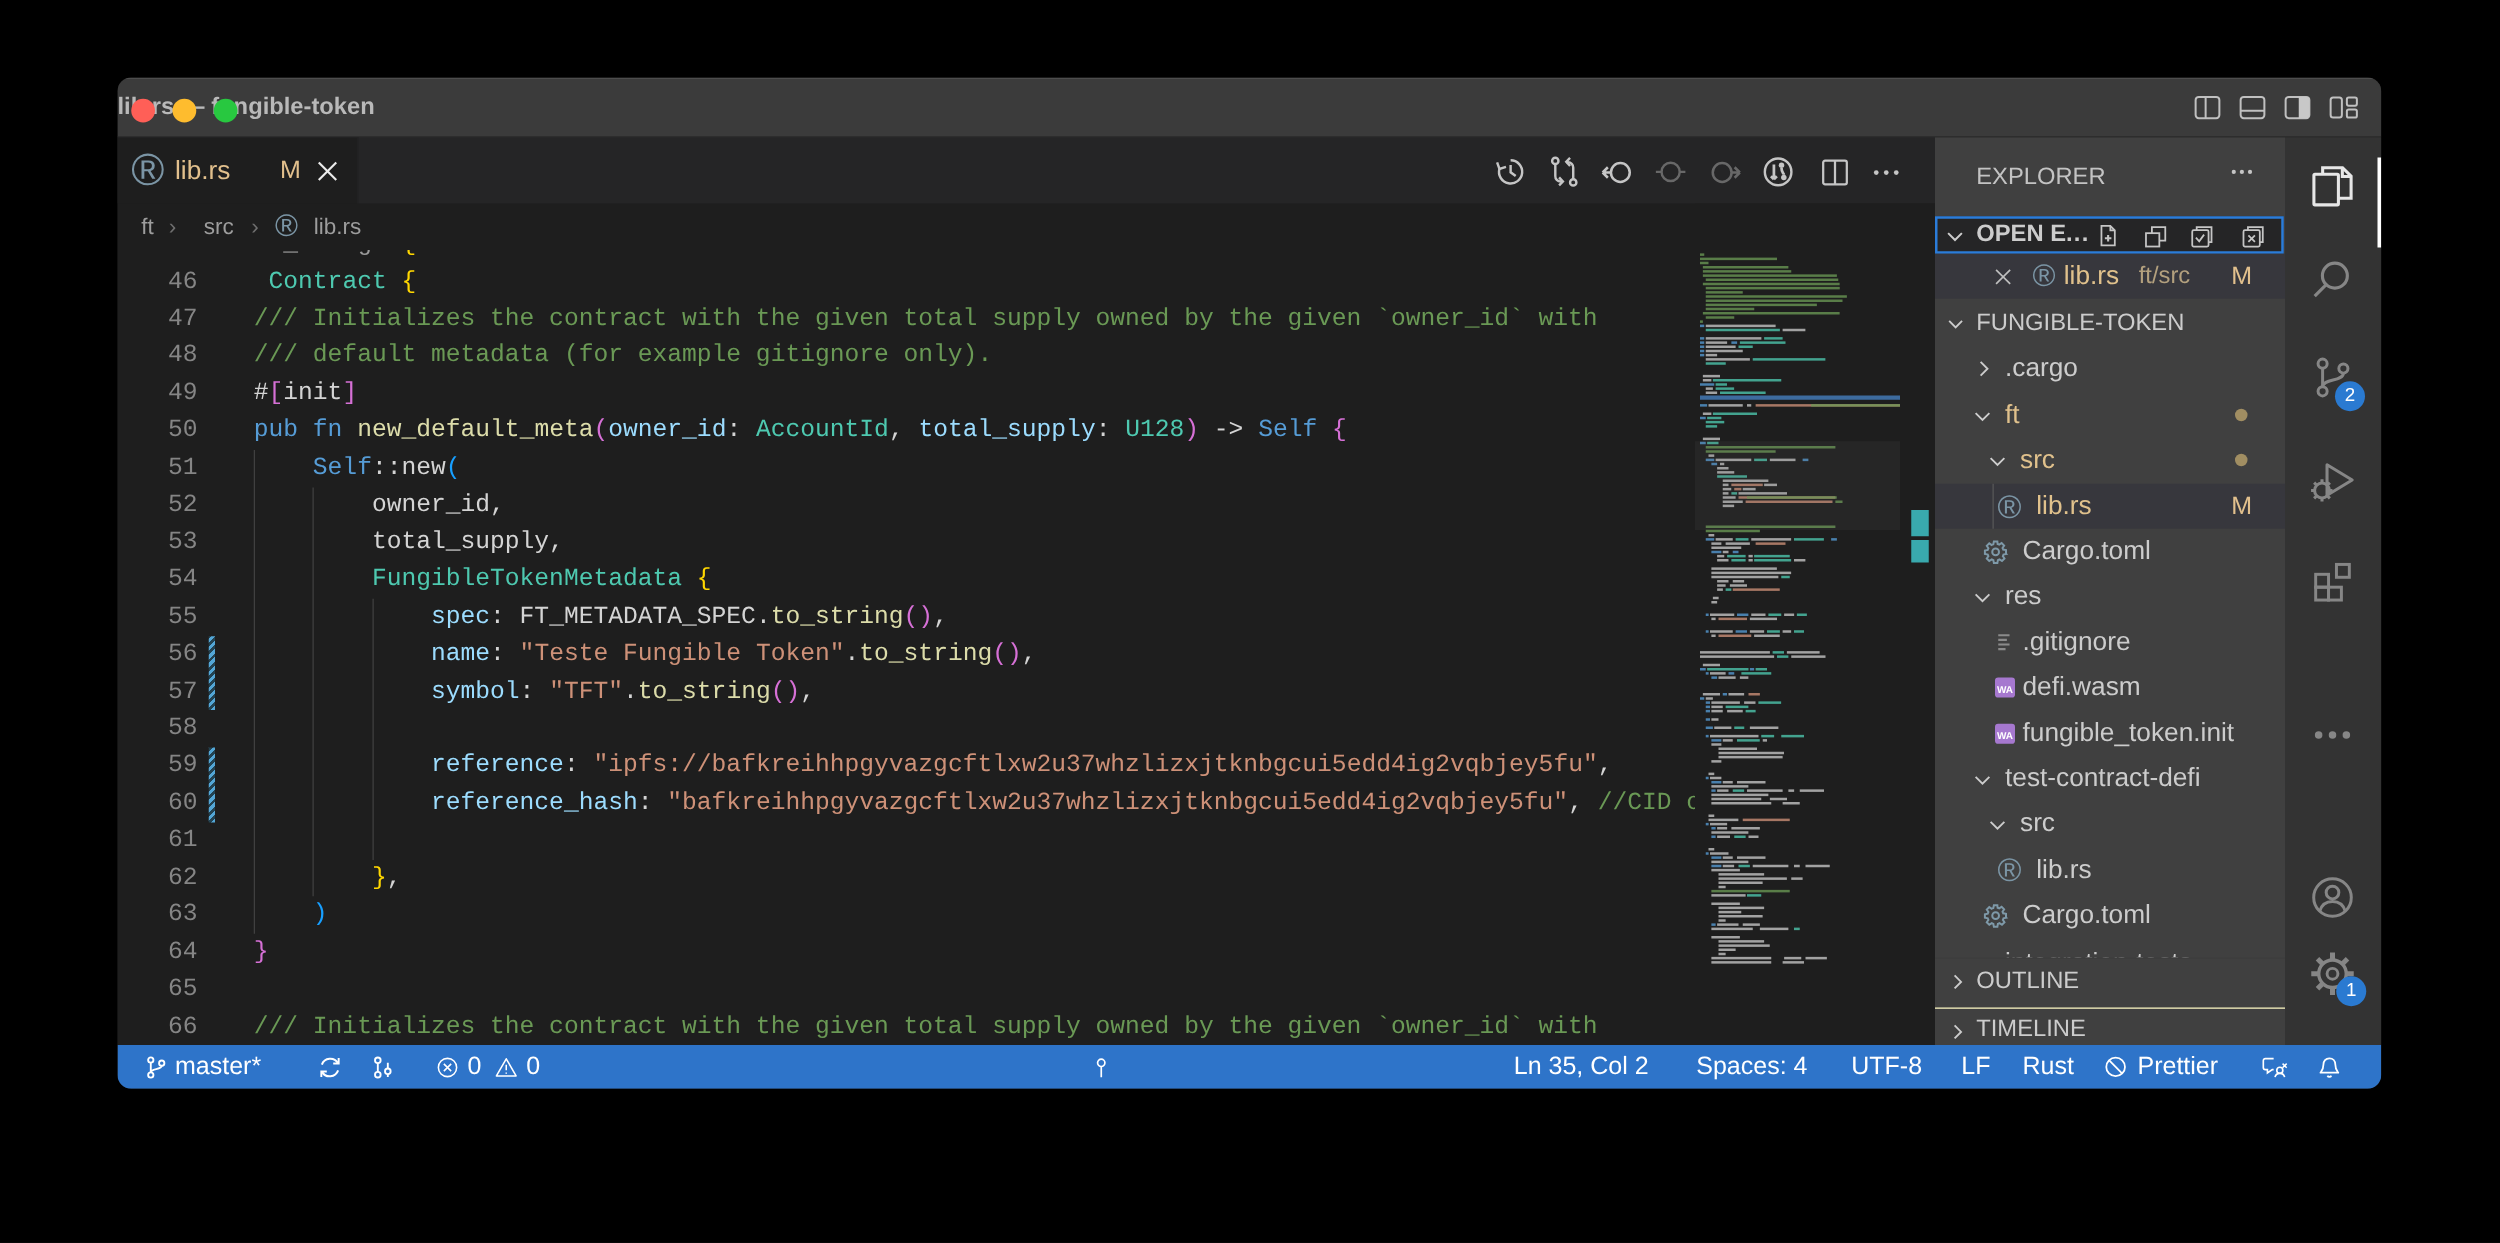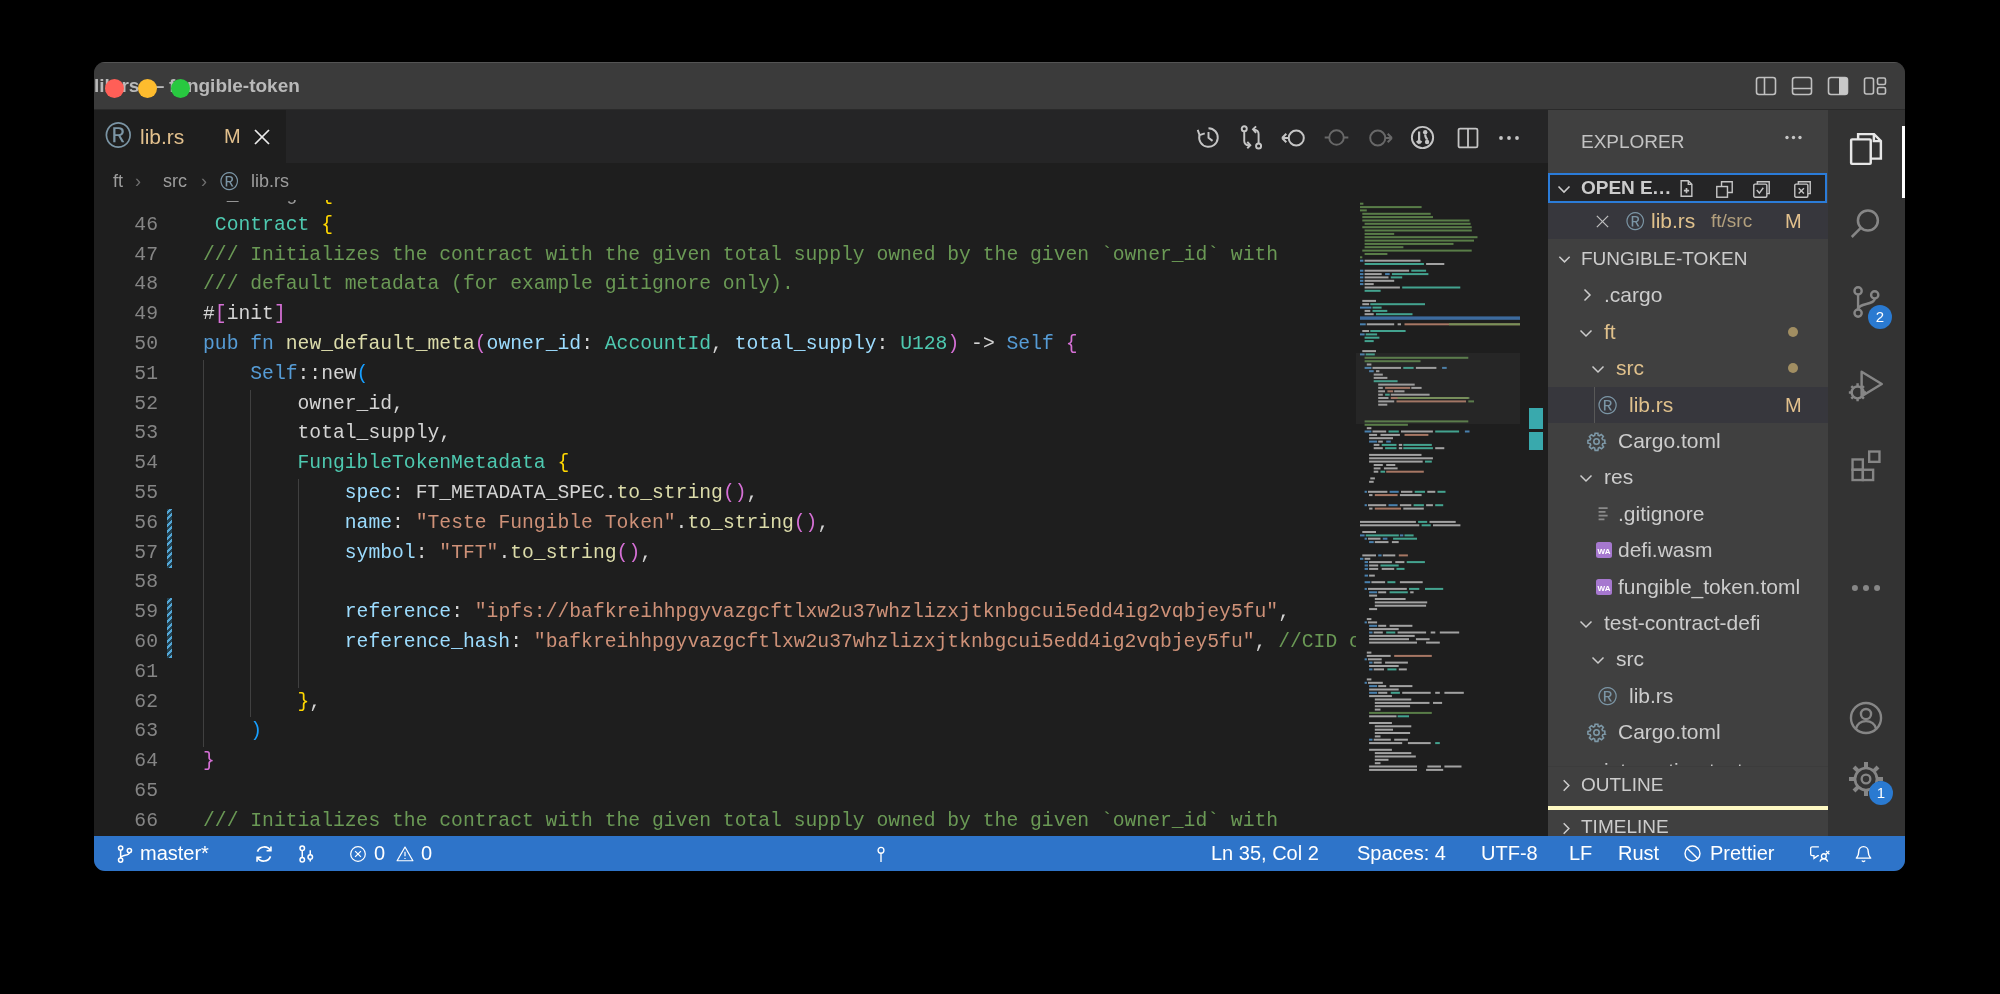--- a/index.html
+++ b/index.html
@@ -576,21 +576,21 @@
           <rect x="1" y="1" width="16" height="16" rx="2.5" fill="#a678cf"></rect>
           <text x="9" y="13" text-anchor="middle" font-size="8" font-weight="bold" fill="#ffffff" font-family="Liberation Sans">WA</text>
         </svg>
       <span class="rowtxt" style="left:70px">defi.wasm</span>
     </div>
     <div class="row" style="top:458.6px">
       <svg style="position:absolute;left:47px;top:9px" width="18" height="18" viewBox="0 0 18 18">
           <rect x="1" y="1" width="16" height="16" rx="2.5" fill="#a678cf"></rect>
           <text x="9" y="13" text-anchor="middle" font-size="8" font-weight="bold" fill="#ffffff" font-family="Liberation Sans">WA</text>
         </svg>
-      <span class="rowtxt" style="left:70px">fungible_token.toml</span>
+      <span class="rowtxt" style="left:70px">fungible_token.init</span>
     </div>
     <div class="row" style="top:495px">
       <svg style="position:absolute;left:30px;top:12px" width="16" height="16" viewBox="0 0 16 16" fill="none" stroke="#cccccc" stroke-width="1.5">
           <path d="M2.5 4.5 L8 10 13.5 4.5"></path>
         </svg>
       <span class="rowtxt" style="left:56px">test-contract-defi</span>
     </div>
     <div class="row" style="top:531.4px">
       <svg style="position:absolute;left:42px;top:12px" width="16" height="16" viewBox="0 0 16 16" fill="none" stroke="#cccccc" stroke-width="1.5">
           <path d="M2.5 4.5 L8 10 13.5 4.5"></path>
@@ -613,21 +613,21 @@
           <path d="M2.5 4.5 L8 10 13.5 4.5"></path>
         </svg>
       <span style="position:absolute;left:56px;top:8px;font-size:21px;color:#cccccc">integration-tests</span>
     </div>
     <div class="row sechead" style="top:655.7px;border-top:1px solid #3c3c3c;height:35.9px;line-height:35.9px">
       <svg style="position:absolute;left:11px;top:11px" width="15" height="15" viewBox="0 0 16 16" fill="none" stroke="#cccccc" stroke-width="1.6">
           <path d="M5 2.5 L10.5 8 5 13.5"></path>
         </svg>
       <span class="rowtxt" style="left:33px;font-size:19px">OUTLINE</span>
     </div>
-    <div class="row sechead" style="top:696px;border-top:4px solid #fef9c3;height:51px;line-height:34.4px">
+    <div class="row sechead" style="top:696px;border-top:1px solid #fef9c3;height:51px;line-height:34.4px">
       <svg style="position:absolute;left:11px;top:11px" width="15" height="15" viewBox="0 0 16 16" fill="none" stroke="#cccccc" stroke-width="1.6">
           <path d="M5 2.5 L10.5 8 5 13.5"></path>
         </svg>
       <span class="rowtxt" style="left:33px;font-size:19px">TIMELINE</span>
     </div>
   </div>
 
   <div id="actbar">
     <svg class="abicon" style="top:18px;left:17px;width:42px;height:42px" viewBox="0 0 24 24" fill="none" stroke="#e7e7e7" stroke-width="1.4">
         <path d="M7.5 6.5 V3.5 H16.6 L20.5 7.4 V17.5 H14.8"></path>

